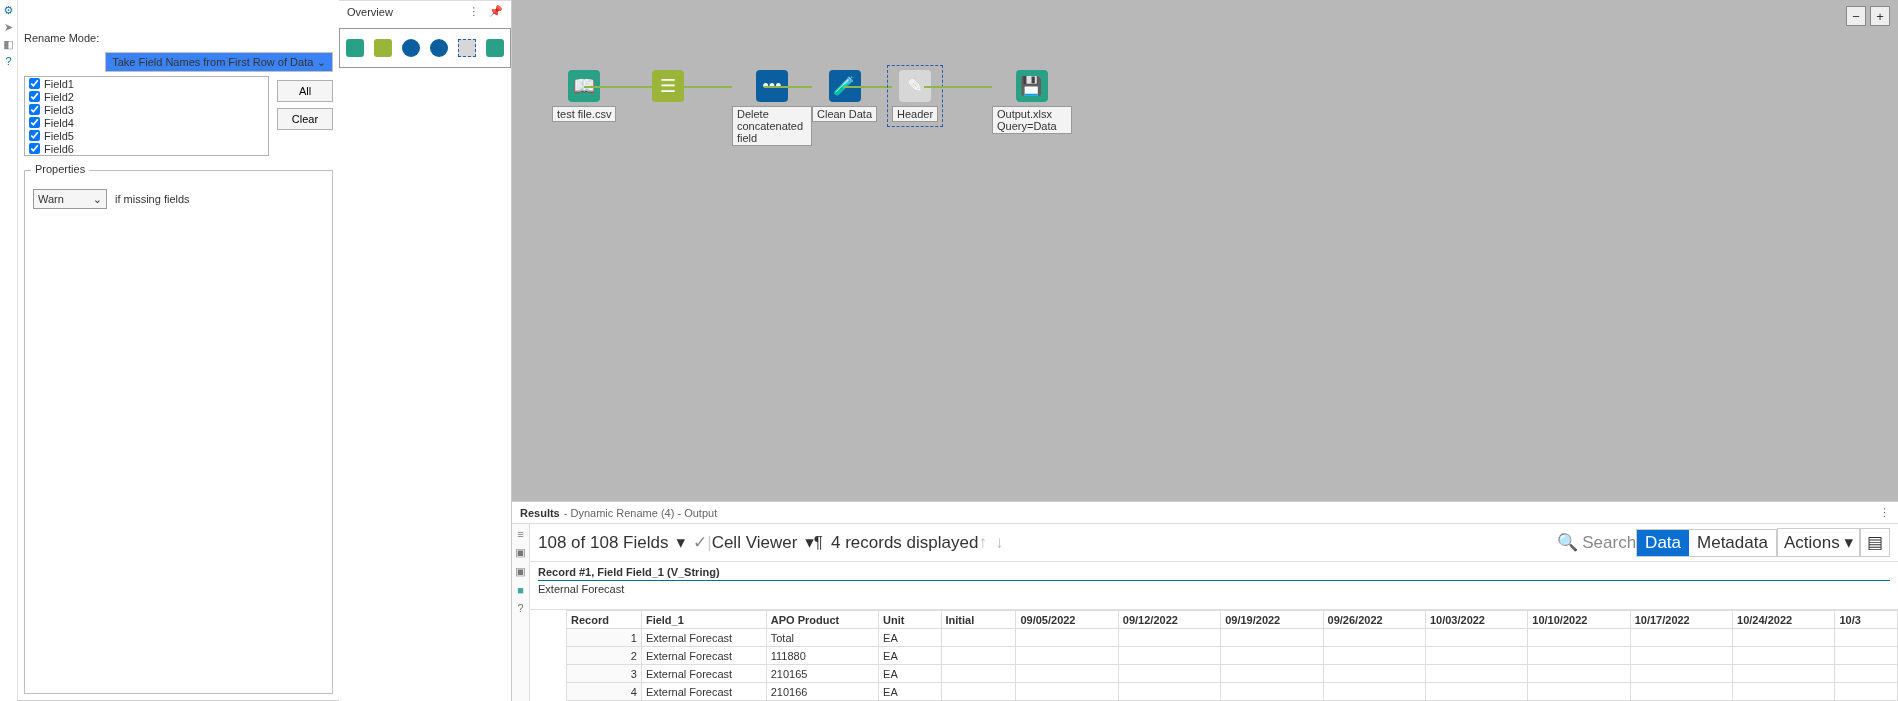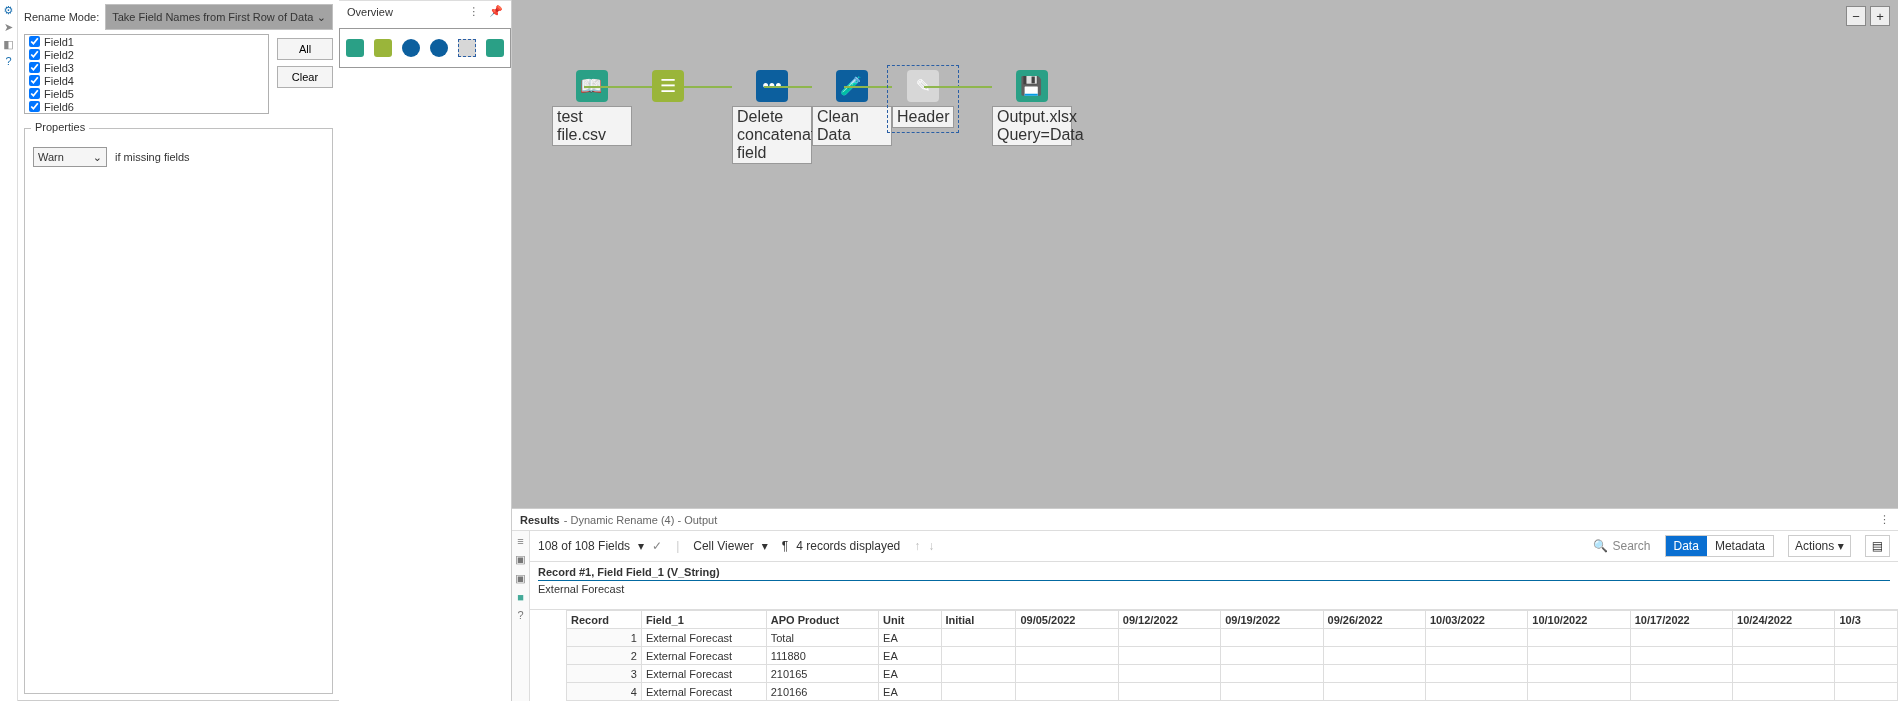--- a/index.html
+++ b/index.html
@@ -5,21 +5,21 @@
 * { margin:0; padding:0; box-sizing:border-box; }
 html,body { width:1898px; height:701px; font-family:"Segoe UI",Arial,sans-serif; font-size:11px; color:#333; overflow:hidden; background:#fff; }
 .root { display:flex; width:100%; height:100%; }
 .left-rail { width:18px; background:#fff; border-right:1px solid #ddd; display:flex; flex-direction:column; align-items:center; padding-top:4px; gap:4px; }
 .left-rail .ricon { font-size:11px; color:#1a6fb0; cursor:pointer; }
 .left-rail .ricon.gray { color:#888; }
 .left-col { width:494px; display:flex; flex-direction:row; border-right:1px solid #ccc; }
 .config-panel { flex:1; border-bottom:1px solid #ccc; display:flex; flex-direction:column; padding:4px 6px 6px 6px; }
 .row1 { display:flex; align-items:center; gap:6px; margin-bottom:4px; }
 .row1 label { white-space:nowrap; }
-.mode-select { flex:1; display:flex; align-items:center; justify-content:space-between; border:1px solid #c0c0c0; background:#a3a3a3; height:26px; padding:0 6px; }
+.mode-select { flex:1; display:flex; align-items:center; justify-content:space-between; border:1px solid #c0c0c0; background:#3b82f6; height:20px; padding:0 6px;margin-top:48px; }
 .row2 { display:flex; gap:8px; }
 .fieldlist { flex:1; border:1px solid #b0b0b0; background:#fff; height:80px; overflow-y:scroll; }
 .fieldrow { display:flex; align-items:center; height:13px; padding-left:4px; gap:4px; }
 .fieldrow input { margin:0; width:11px; height:11px; }
 .btncol { width:56px; display:flex; flex-direction:column; gap:6px; padding-top:4px; }
 .btncol button { height:22px; border:1px solid #b0b0b0; background:#f5f5f5; font-size:11px; cursor:pointer; }
 .props { border:1px solid #c0c0c0; margin-top:14px; padding:8px; position:relative; flex:1; }
 .props-legend { position:absolute; top:-8px; left:6px; background:#fff; padding:0 4px; font-size:11px; }
 .props-row { display:flex; align-items:center; gap:8px; margin-top:10px; }
 .warn-select { display:flex; align-items:center; justify-content:space-between; border:1px solid #999; background:#f5f5f5; width:74px; height:20px; padding:0 4px; }
@@ -27,27 +27,27 @@
 .ov-head { display:flex; align-items:center; justify-content:space-between; padding:4px 8px; }
 .ov-head-right { display:flex; gap:10px; color:#666; }
 .ov-body { flex:1; display:flex; justify-content:center; align-items:flex-start; padding-top:6px; }
 .ov-box { border:1px solid #999; padding:10px 6px; display:flex; align-items:center; gap:10px; }
 .right-col { flex:1; display:flex; flex-direction:column; background:#b8b8b8; }
 .canvas { flex:1; position:relative; background:#b8b8b8; }
 .canvas-controls { position:absolute; top:6px; right:8px; display:flex; gap:4px; }
 .cc { width:20px; height:20px; border:1px solid #888; background:#eee; display:flex; align-items:center; justify-content:center; font-size:13px; cursor:pointer; }
 .tool { position:absolute; display:flex; flex-direction:column; align-items:center; }
 .tool .ico { width:32px; height:32px; border-radius:4px; display:flex; align-items:center; justify-content:center; font-size:18px; color:#fff; }
-.tool .lbl { margin-top:4px; min-height:14px; border:1px solid #999; background:#f3f3f3; padding:1px 4px; font-size:16px; max-width:80px; }
+.tool .lbl { margin-top:4px; min-height:14px; border:1px solid #999; background:#f3f3f3; padding:1px 4px; font-size:11px; max-width:80px; }
 .sel { outline:1px dashed #2a5fa5; outline-offset:4px; }
 .conn { position:absolute; height:2px; background:#8fb64d; }
 .results { background:#fff; border-top:1px solid #ccc; display:flex; flex-direction:column; }
 .res-head { display:flex; align-items:center; padding:4px 8px; border-bottom:1px solid #ddd; gap:4px; }
 .res-head-spacer { flex:1; }
-.res-bar { display:flex; align-items:center; padding:4px 8px; border-bottom:1px solid #ddd; gap:14px; font-size:12px; }
+.res-bar { display:flex; align-items:center; padding:4px 8px; border-bottom:1px solid #ddd; font-size:17px; }
 .res-bar-spacer { flex:1; }
 .seg { display:flex; align-items:center; gap:8px; }
 .search { display:flex; align-items:center; gap:4px; color:#888; }
 .tabgrp { display:flex; border:1px solid #ccc; }
 .tabgrp span { padding:3px 8px; cursor:pointer; }
 .tab-active { background:#0a6fd1; color:#fff; }
 .actions { border:1px solid #ccc; padding:3px 6px; }
 .cell-view { padding:4px 8px; }
 .cell-view .rh { font-weight:bold; border-bottom:1px solid #0369a1; padding-bottom:2px; }
 .cell-view .rv { padding:2px 0 10px 0; }

